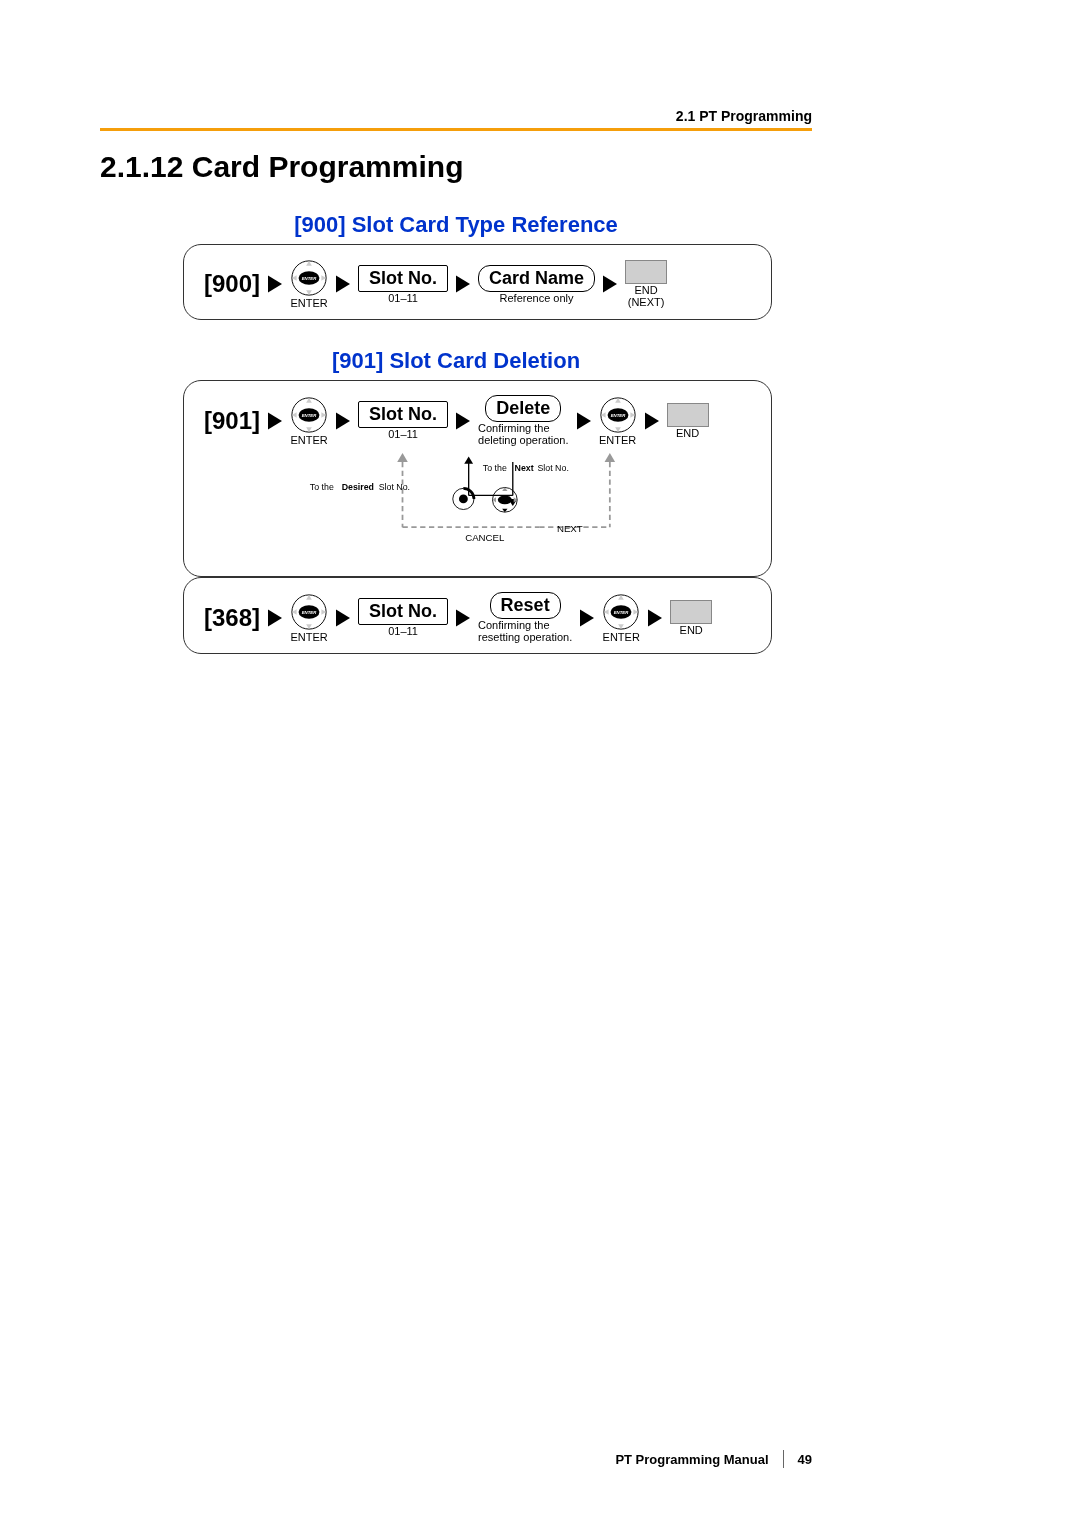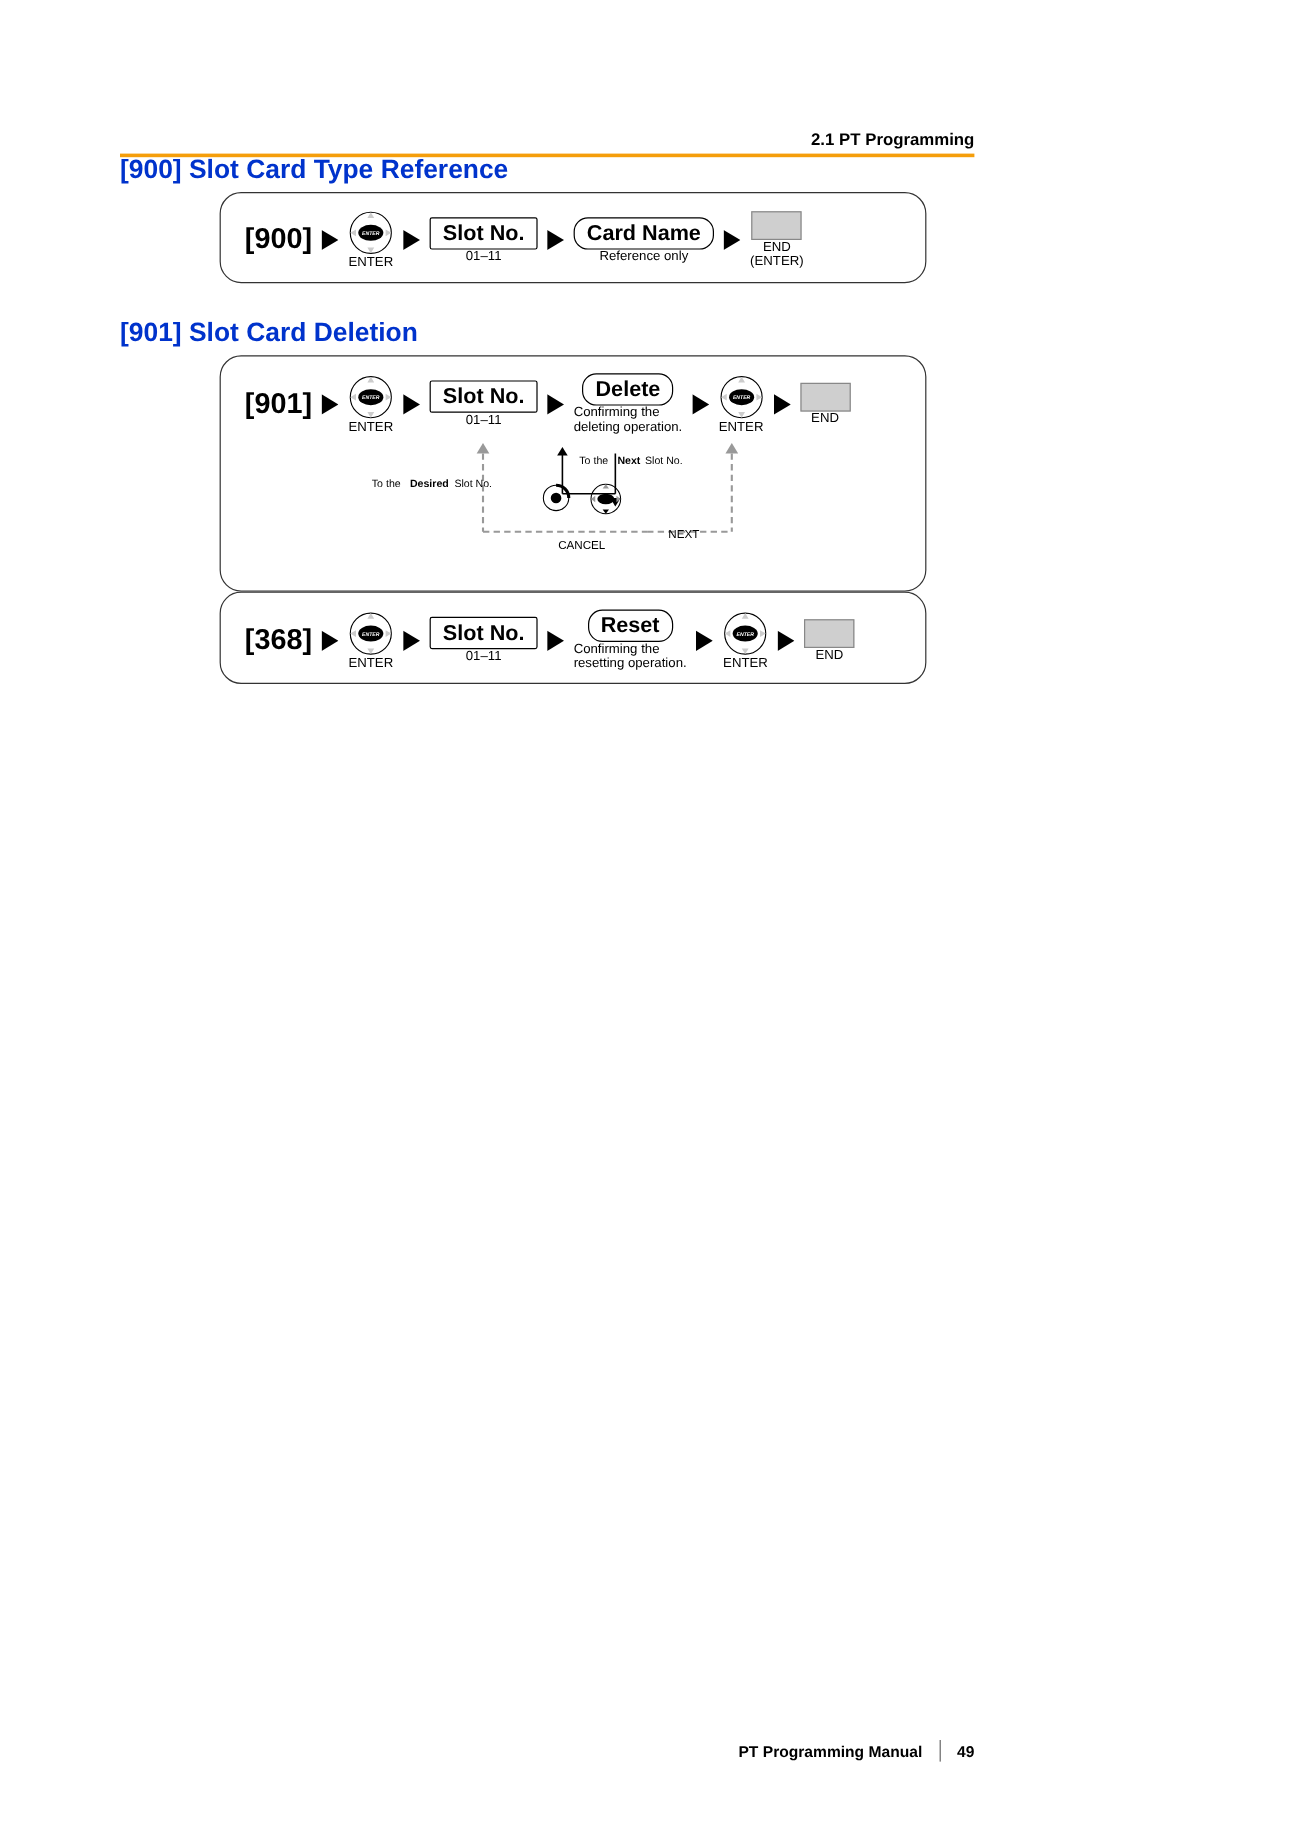--- a/index.html
+++ b/index.html
@@ -34,20 +34,21 @@
   .main-heading {
     margin-top: 50px;
     font-size: 30px;
     font-weight: bold;
   }
   .sub-heading {
     color: #0033cc;
     font-size: 22px;
     font-weight: bold;
     margin: 28px 0 6px 0;
+    text-align: center;
   }
   .diag-box {
     border: 1px solid #333;
     border-radius: 18px;
     margin-left: 83px;
     margin-right: 40px;
     padding: 14px 20px 10px 20px;
     position: relative;
   }
   .flow-row {
@@ -105,20 +106,21 @@
   .col { display:flex; flex-direction:column; align-items:center; }
   .row2 { position: relative; height: 120px; }
 </style>
 </head>
 <body>
 
 <div class="page">
   <div class="header-right">2.1 PT Programming</div>
   <div class="orange-rule"></div>
 
+  <div class="main-heading">2.1.12  Card Programming</div>
 
   <div class="sub-heading">[900] Slot Card Type Reference</div>
   <div class="diag-box">
     <div class="flow-row">
       <span class="code-box">[900]</span>
       <span class="arrow">
         <svg viewBox="0 0 10 12">
             <polygon points="0,0 10,6 0,12"></polygon>
           </svg>
       </span>
@@ -155,21 +157,21 @@
         <span class="tiny">Reference only</span>
       </div>
       <span class="arrow">
           <svg viewBox="0 0 10 12">
             <polygon points="0,0 10,6 0,12"></polygon>
           </svg>
         </span>
       <div class="col">
         <span class="gray-box"></span>
         <span class="tiny">END</span>
-        <span class="tiny">(ENTER)</span>
+        <span class="tiny">(NEXT)</span>
       </div>
     </div>
   </div>
 
   <div class="sub-heading">[901] Slot Card Deletion</div>
   <div class="diag-box">
     <div class="flow-row">
       <span class="code-box">[901]</span>
       <span class="arrow">
           <svg viewBox="0 0 10 12">

